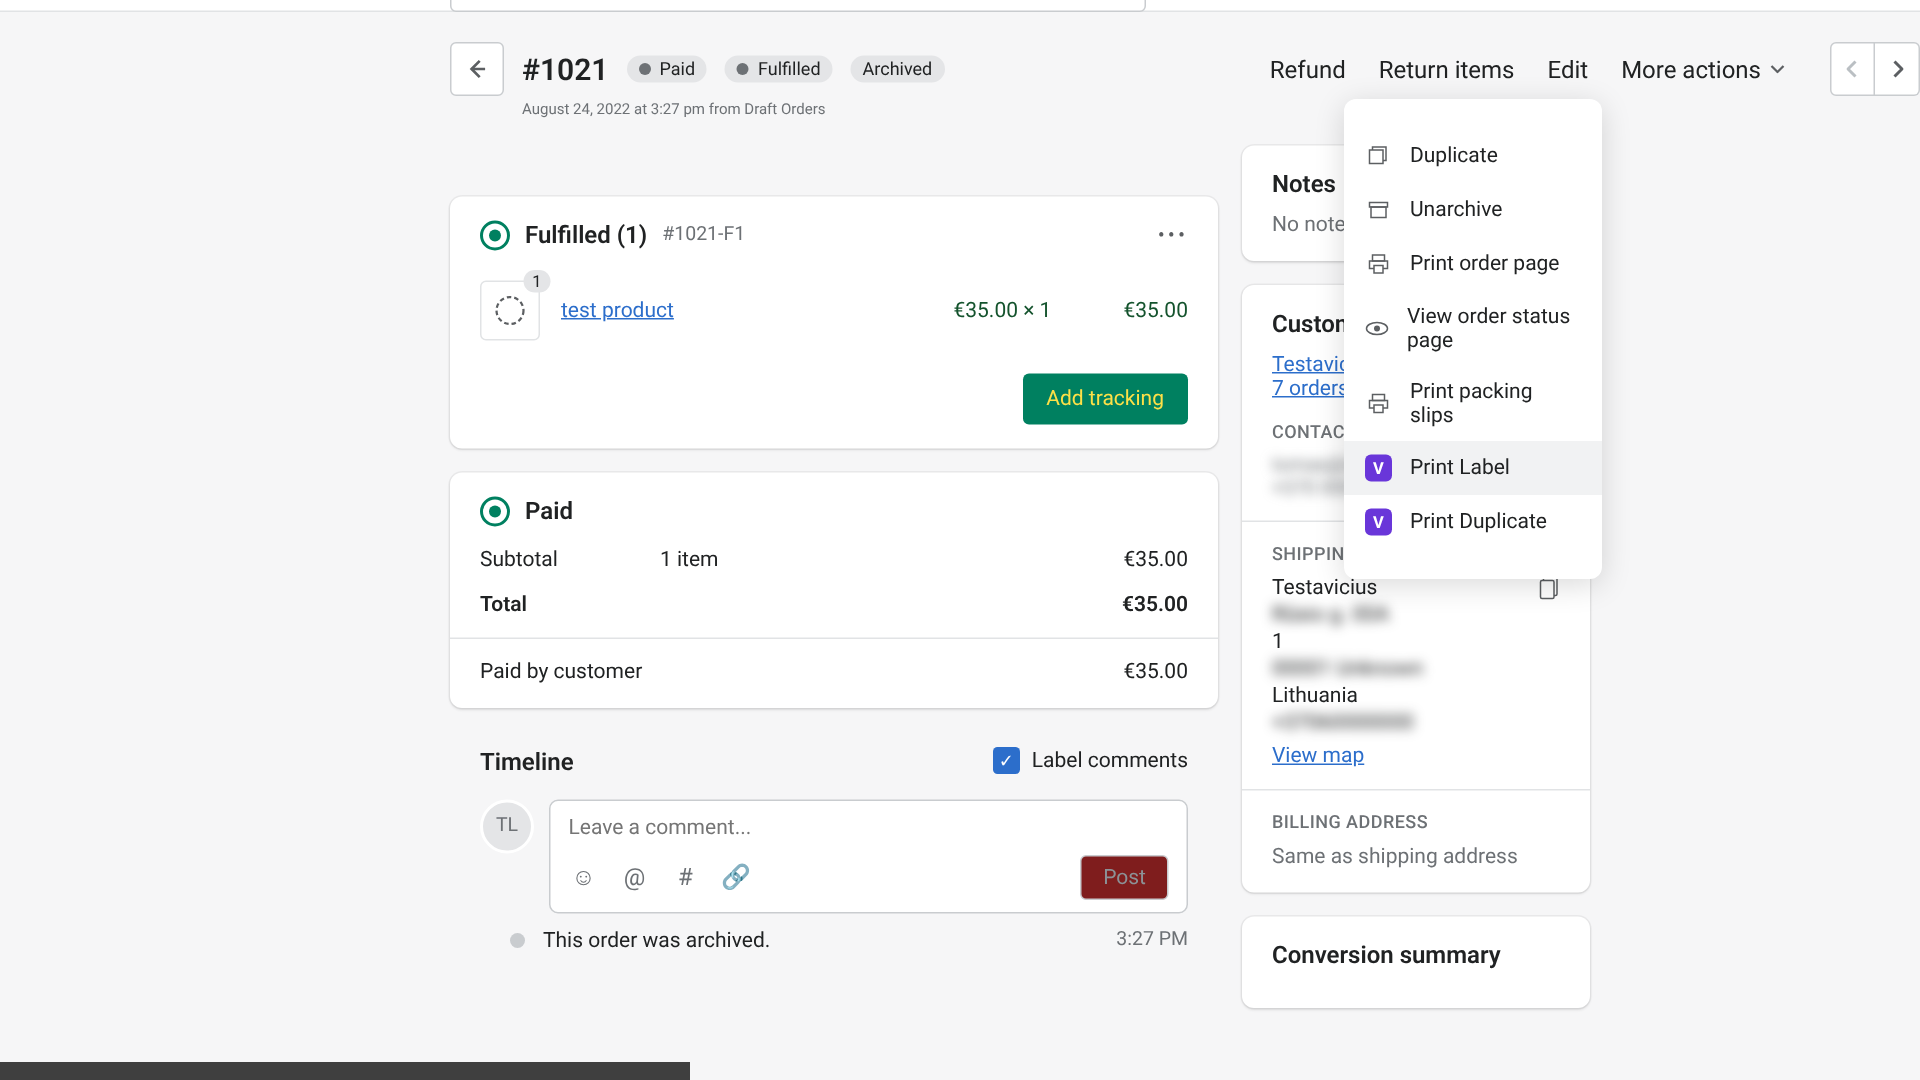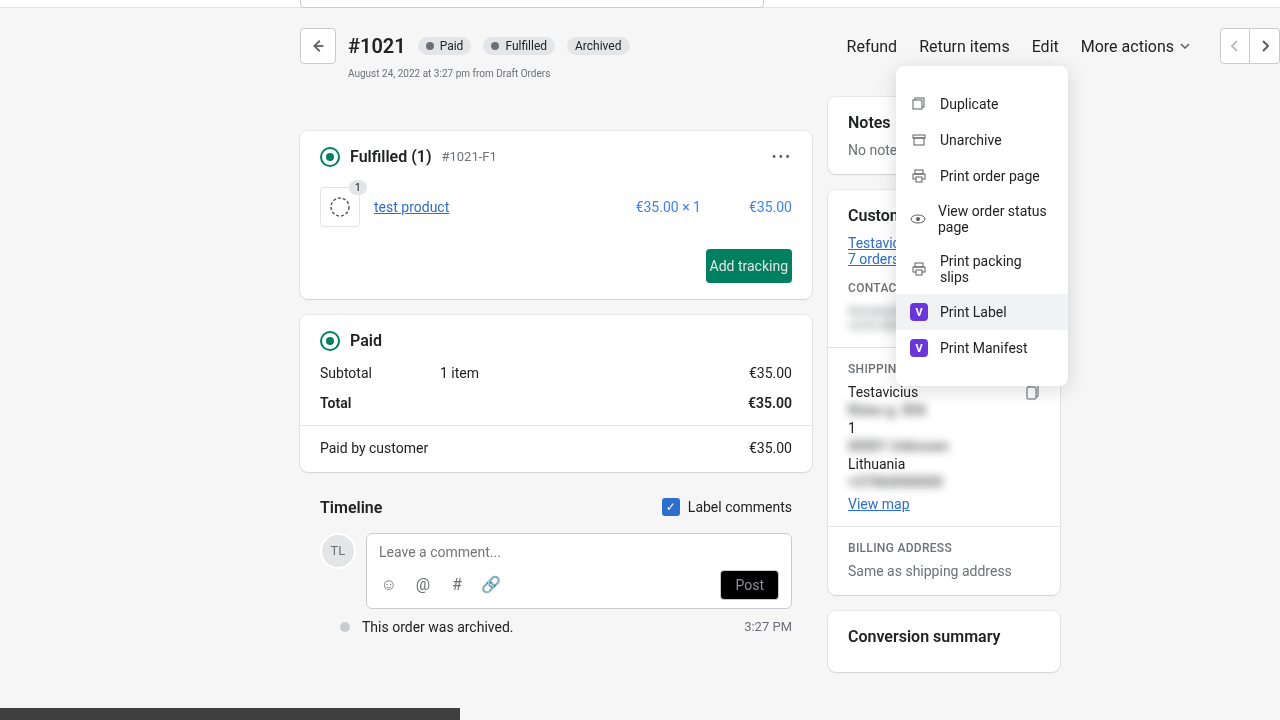--- a/index.html
+++ b/index.html
@@ -34,23 +34,23 @@
 .status-circle { width: 20px; height: 20px; border-radius: 50%; border: 2px solid #008060; display: flex; align-items: center; justify-content: center; }
 .status-circle::after { content: ""; width: 8px; height: 8px; border-radius: 50%; background: #008060; }
 .card-title { font-size: 16px; font-weight: 600; }
 .ful-id { color: #6d7175; font-size: 13px; font-weight: 400; }
 .card-dots { margin-left: auto; color: #5c5f62; cursor: pointer; letter-spacing: 2px; }
 
 .line-item { display: flex; align-items: center; gap: 14px; padding: 6px 0 22px; }
 .thumb { width: 40px; height: 40px; border: 1px solid #e1e3e5; border-radius: 4px; position: relative; display:flex; align-items:center; justify-content:center; }
 .thumb-badge { position: absolute; top: -8px; right: -8px; background: #e4e5e7; border-radius: 10px; font-size: 11px; padding: 1px 6px; }
 .prod-link { color: #2c6ecb; text-decoration: underline; font-size: 14px; }
-.line-price { margin-left: auto; display: flex; gap: 48px; color: #3b82f6; }
-
-.add-track { background: #008060; color: #e5e5e5; border: none; border-radius: 4px; padding: 9px 4px; font-size: 14px; cursor: pointer; float: right; }
+.line-price { margin-left: auto; display: flex; gap: 48px; color: #14532d; }
+
+.add-track { background: #008060; color: #fde047; border: none; border-radius: 4px; padding: 9px 16px; font-size: 14px; cursor: pointer; float: right; }
 .clear { clear: both; }
 
 .paid-rows { display: flex; flex-direction: column; gap: 14px; margin-top: 6px; }
 .prow { display: flex; }
 .prow .l1 { width: 120px; }
 .prow .l2 { flex: 1; color: #202223; }
 .prow .r { margin-left: auto; }
 .prow.bold { font-weight: 600; }
 .divider { border-top: 1px solid #e1e3e5; margin: 14px -20px; }
 
@@ -59,21 +59,21 @@
 .tl-title { font-size: 16px; font-weight: 600; }
 .tl-check { margin-left: auto; display: flex; align-items: center; gap: 8px; }
 .chk { width: 18px; height: 18px; background: #2c6ecb; border-radius: 3px; display: flex; align-items: center; justify-content: center; color: #fff; font-size: 12px; }
 
 .comment-row { display: flex; gap: 10px; padding: 0 20px 6px; align-items:flex-start; }
 .cm-avatar { width: 36px; height: 36px; border-radius: 50%; background: #e4e5e7; display:flex; align-items:center; justify-content:center; font-size:13px; color:#6d7175; border:2px solid #fff; }
 .cm-box { flex:1; border:1px solid #c9cccf; border-radius:6px; background:#fff; padding: 10px 12px 8px; }
 .cm-input { width: 100%; border: none; outline: none; font-size: 14px; color: #6d7175; margin-bottom: 10px; }
 .cm-tools { display:flex; align-items:center; gap:14px; color:#6d7175; }
 .cm-tool { width:20px; text-align:center; font-size:16px; }
-.post-btn { margin-left:auto; border:1px solid #c9cccf; background:#000000; color:#8c9196; border-radius:4px; padding:6px 14px; font-size:14px; }
+.post-btn { margin-left:auto; border:1px solid #c9cccf; background:#7f1d1d; color:#8c9196; border-radius:4px; padding:6px 14px; font-size:14px; }
 .cm-note { text-align:right; color:#6d7175; font-size:13px; padding: 0 20px 14px; }
 
 .tl-date { color:#6d7175; font-size:12px; letter-spacing:0.5px; padding: 10px 20px 10px 56px; }
 .tl-item { display:flex; align-items:center; padding: 4px 20px 4px 40px; position:relative; }
 .tl-dot { width:10px; height:10px; border-radius:50%; background:#c9cccf; margin-right:12px; }
 .tl-time { margin-left:auto; color:#6d7175; font-size:13px; }
 
 .r-title { font-size:16px; font-weight:600; margin-bottom:10px; }
 .r-muted { color:#6d7175; font-size:14px; }
 .r-link { color:#2c6ecb; text-decoration:underline; font-size:14px; display:block; }
@@ -321,17 +321,17 @@
         </svg>
       </span>
     <span>Print packing slips</span>
   </div>
   <div class="dd-item hl">
     <span class="dd-icon purple">V</span>
     <span>Print Label</span>
   </div>
   <div class="dd-item">
     <span class="dd-icon purple">V</span>
-    <span>Print Manifest</span>
+    <span>Print Duplicate</span>
   </div>
 </div>
 
 <div class="url-tip"></div>
 
 </body></html>

